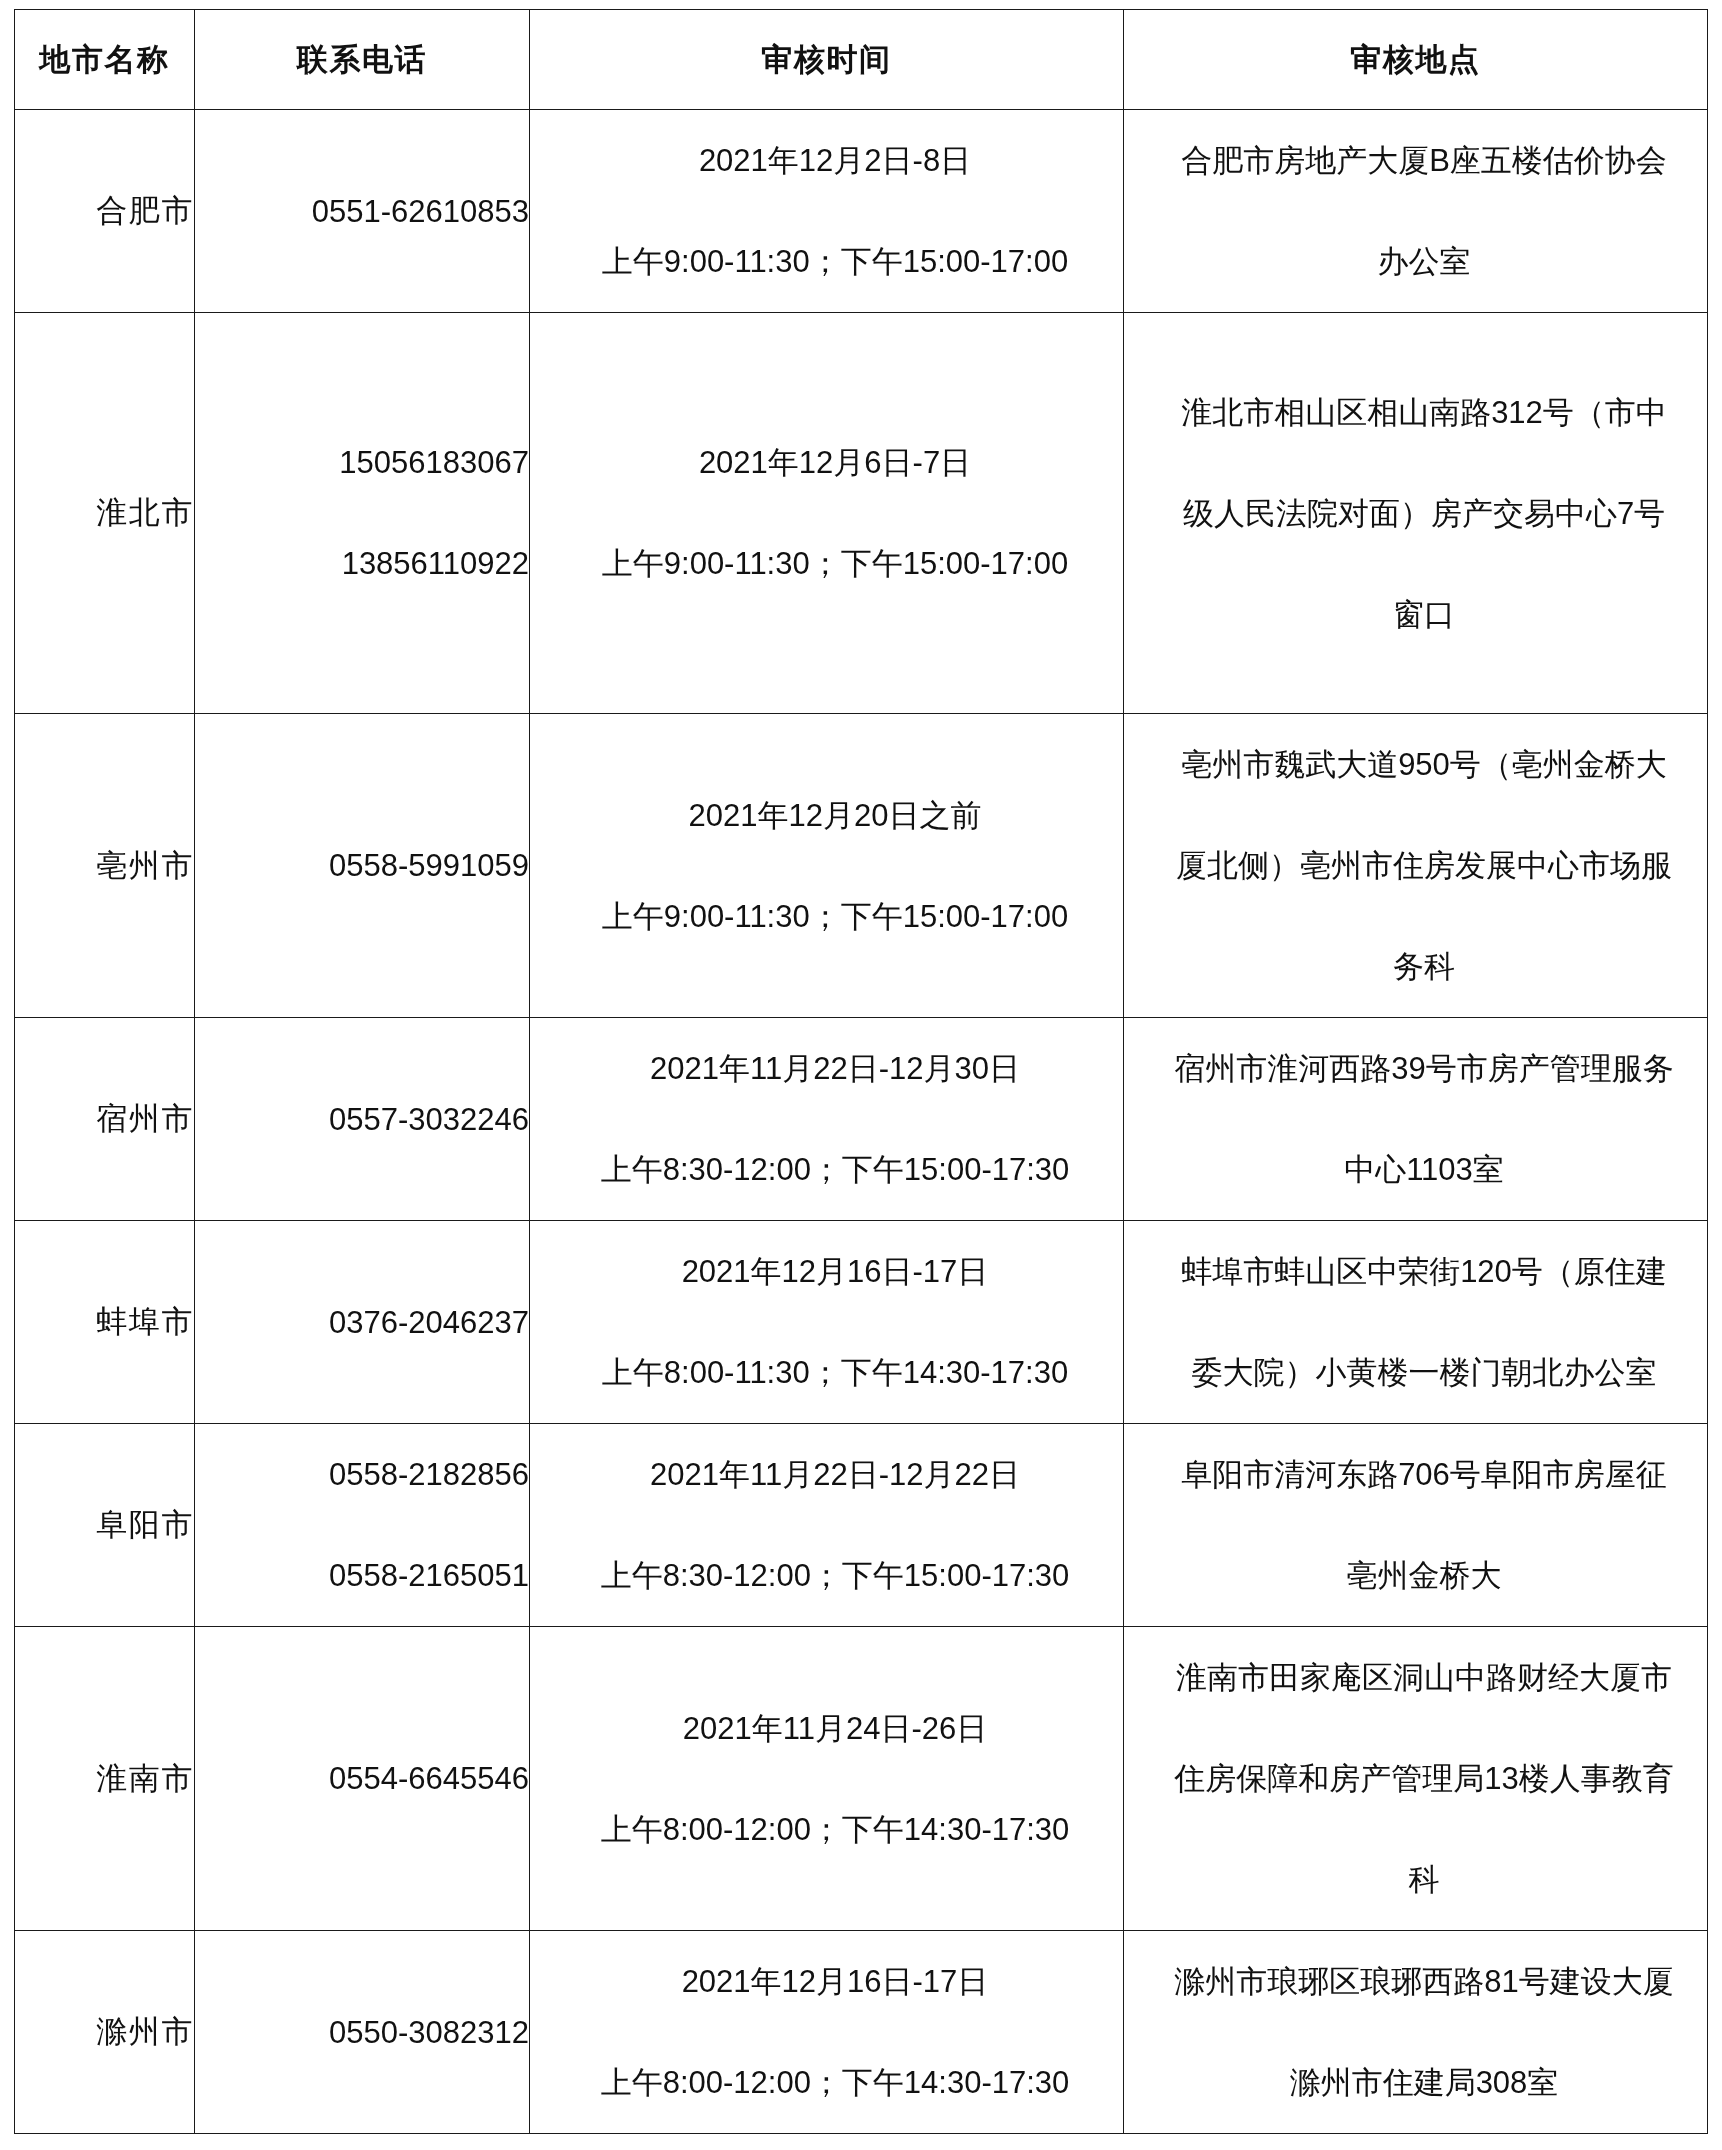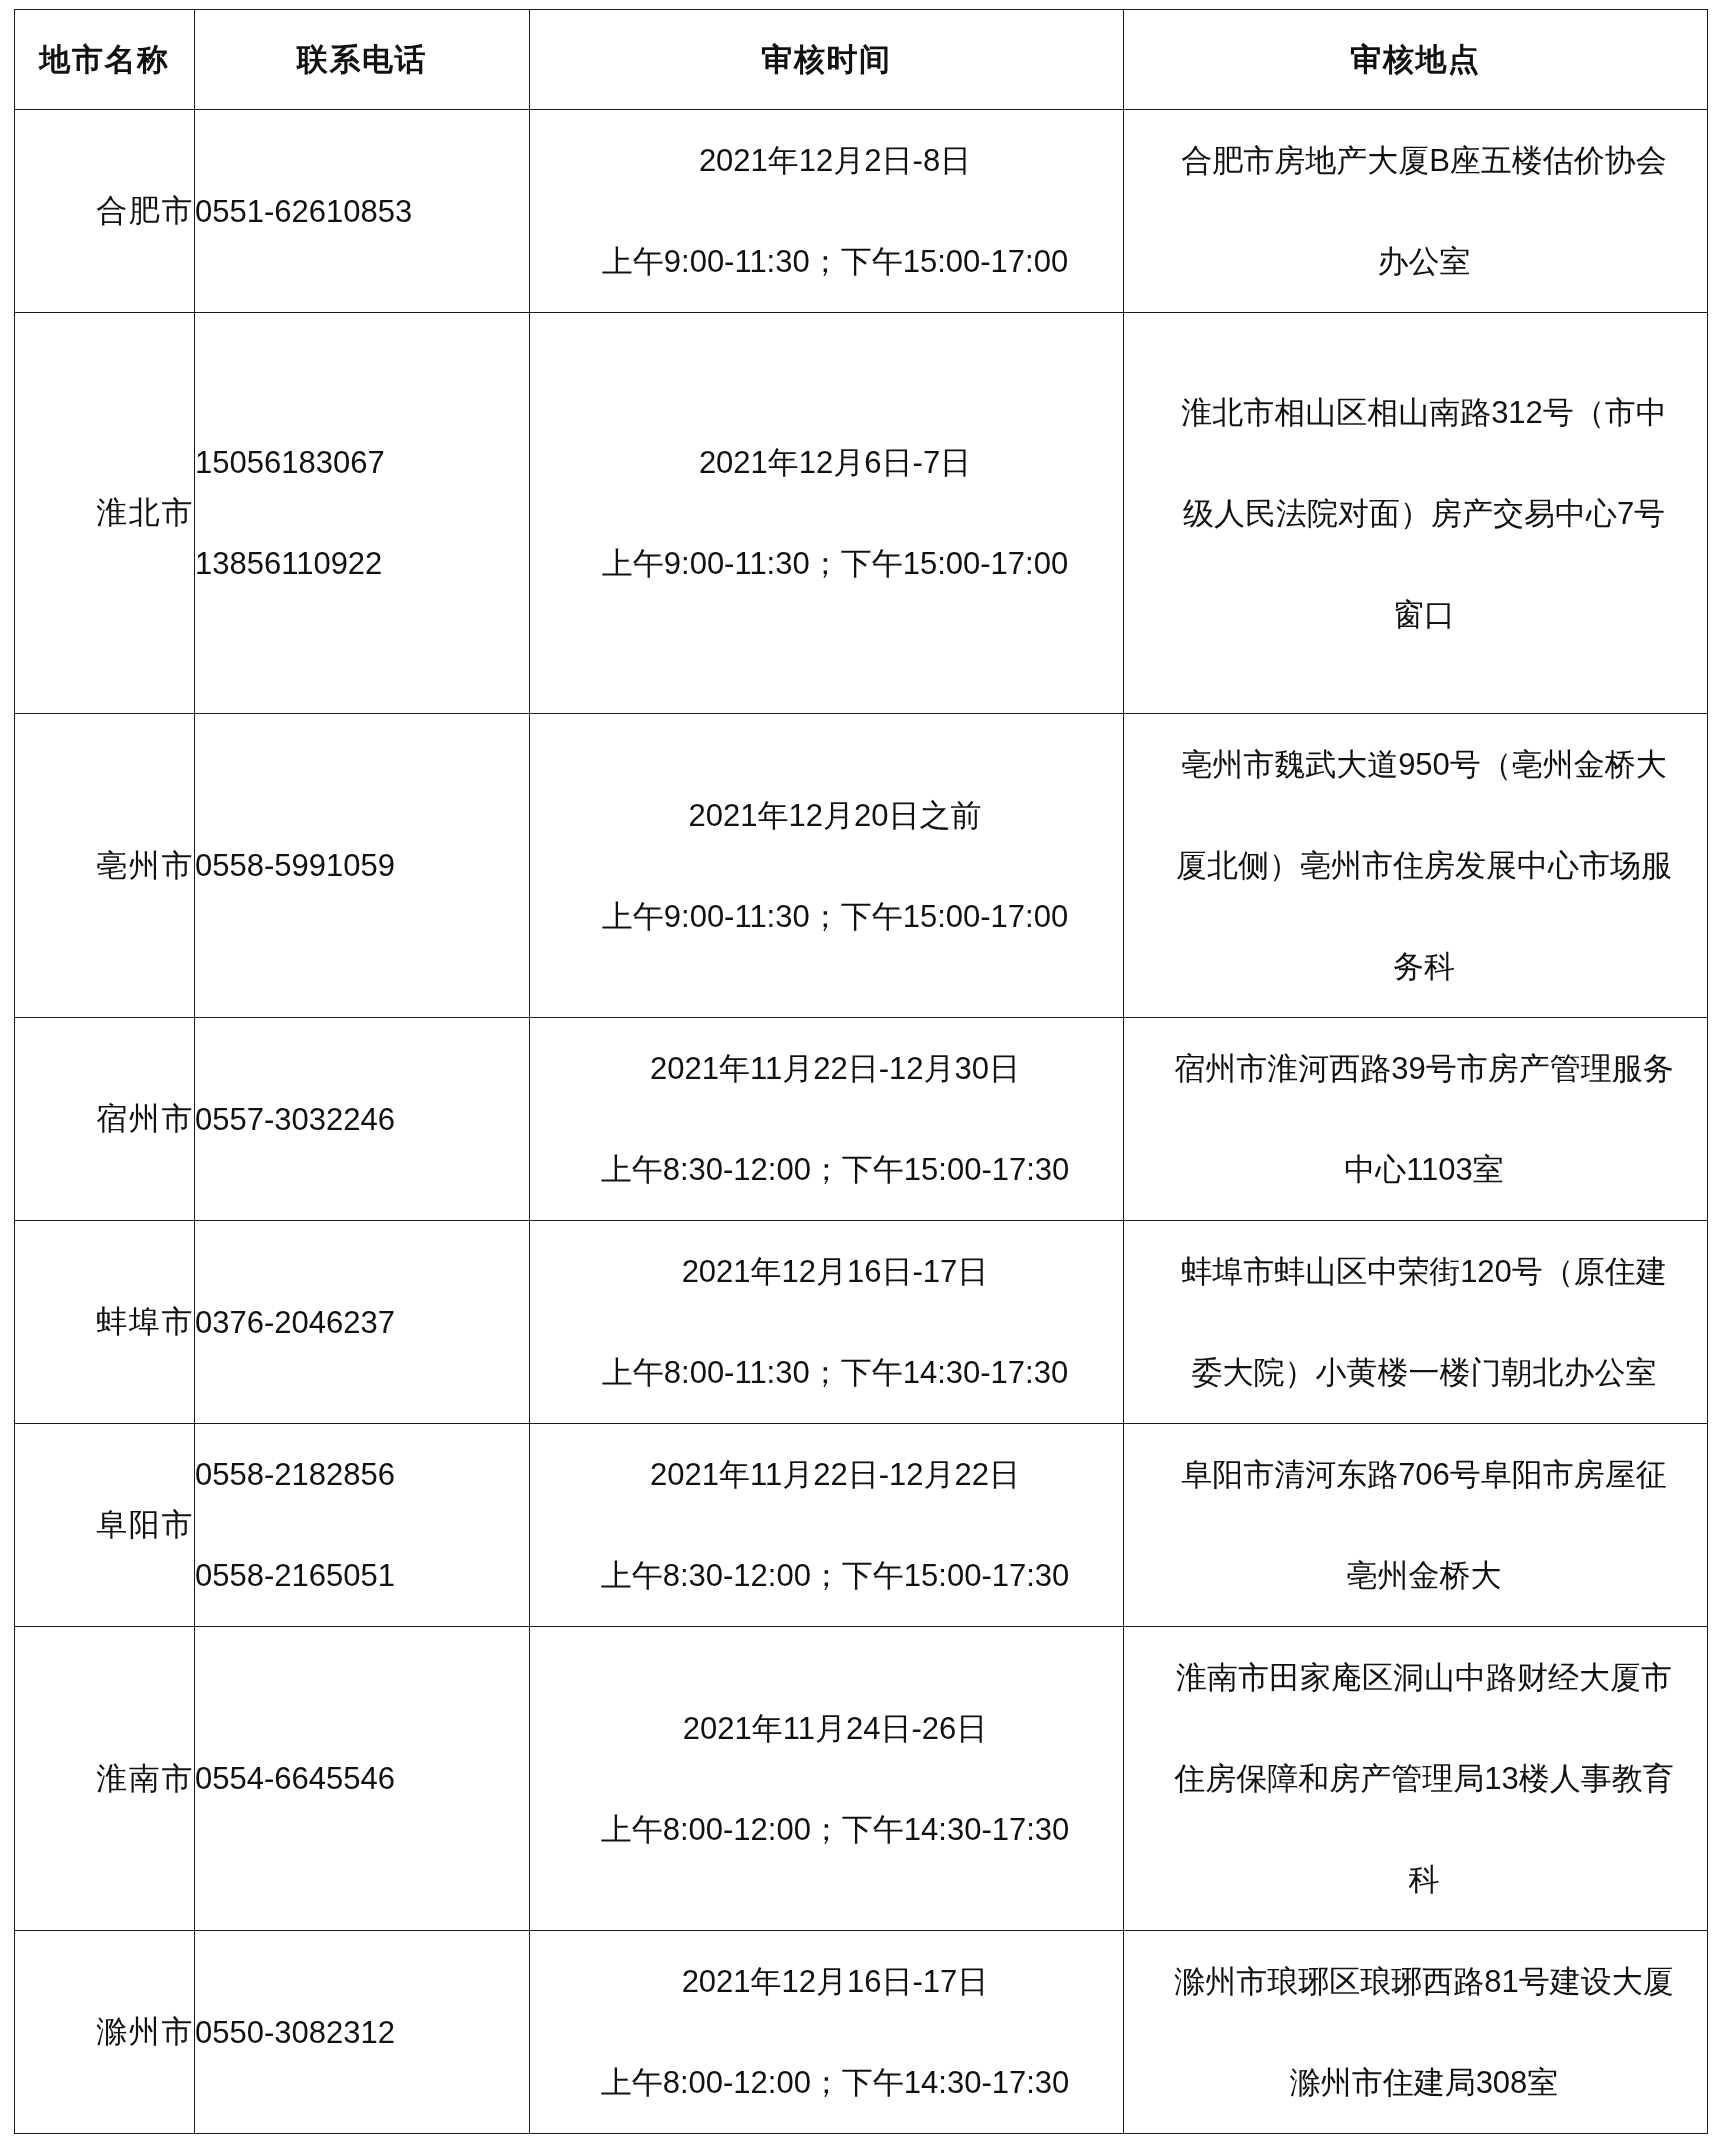--- a/index.html
+++ b/index.html
@@ -31,21 +31,21 @@
       font-weight: normal;
     }
     table.grid th {
       height: 99px;
       text-align: center;
       font-weight: bold;
       font-family: "DejaVu Sans", "Liberation Sans", sans-serif;
       letter-spacing: 1.6px;
     }
     .c-city { text-align: right; letter-spacing: 1.6px; }
-    .c-phone { text-align: left; }
+    .c-phone { text-align: right; }
     .c-time, .c-loc { text-align: center; padding-left: 17px !important; }
     .line {
       display: block;
       line-height: 101px;
       white-space: nowrap;
     }
     .c-phone .line { line-height: 101px; }
   </style>
 </head>
 <body>

